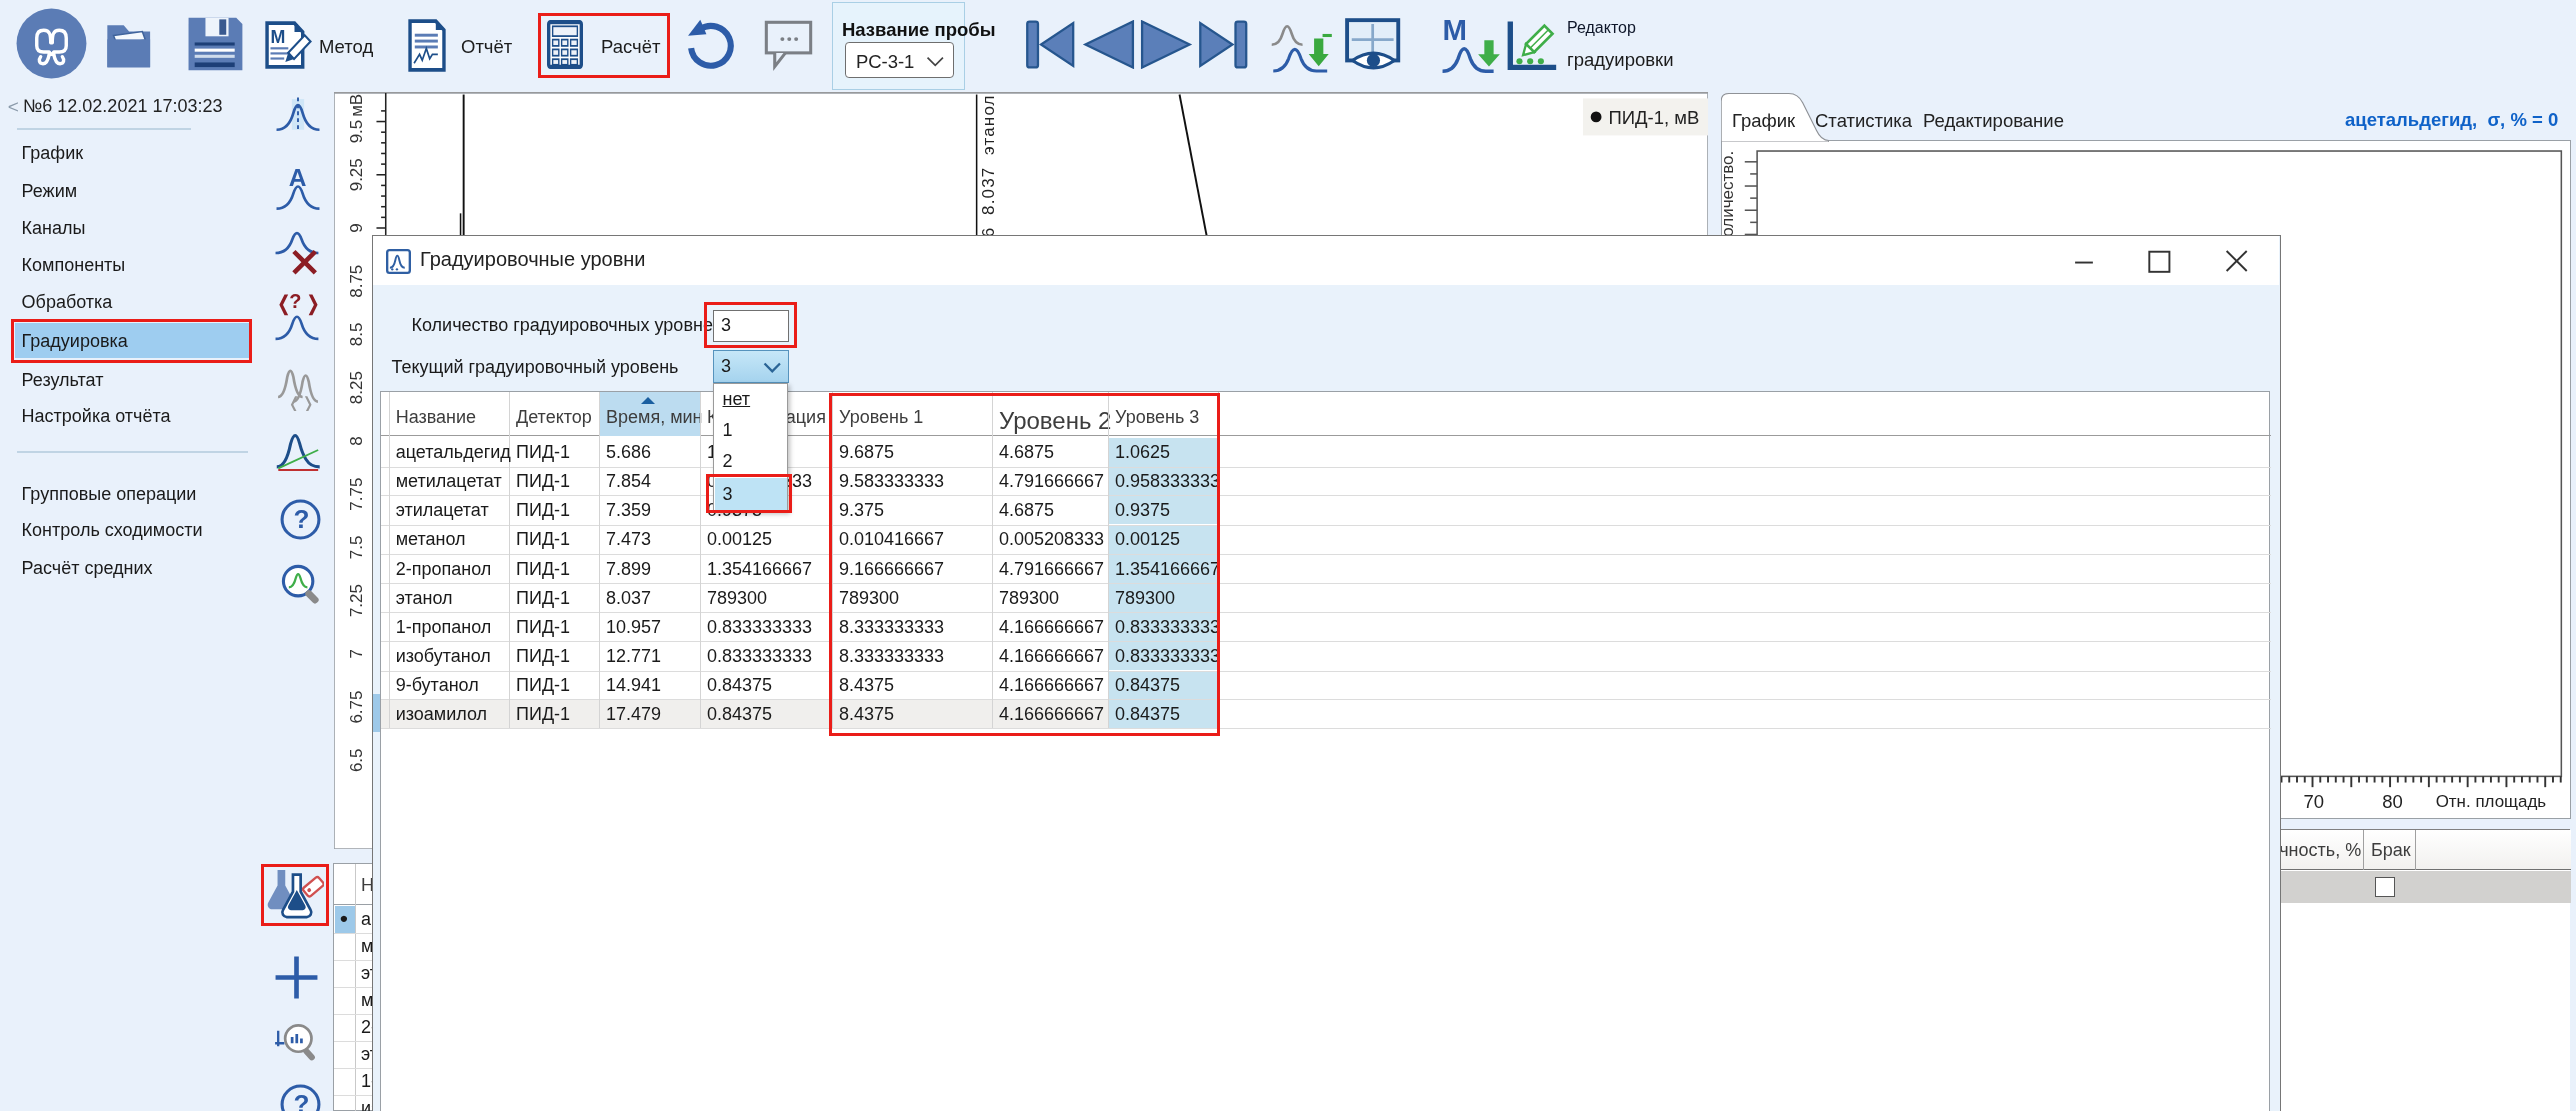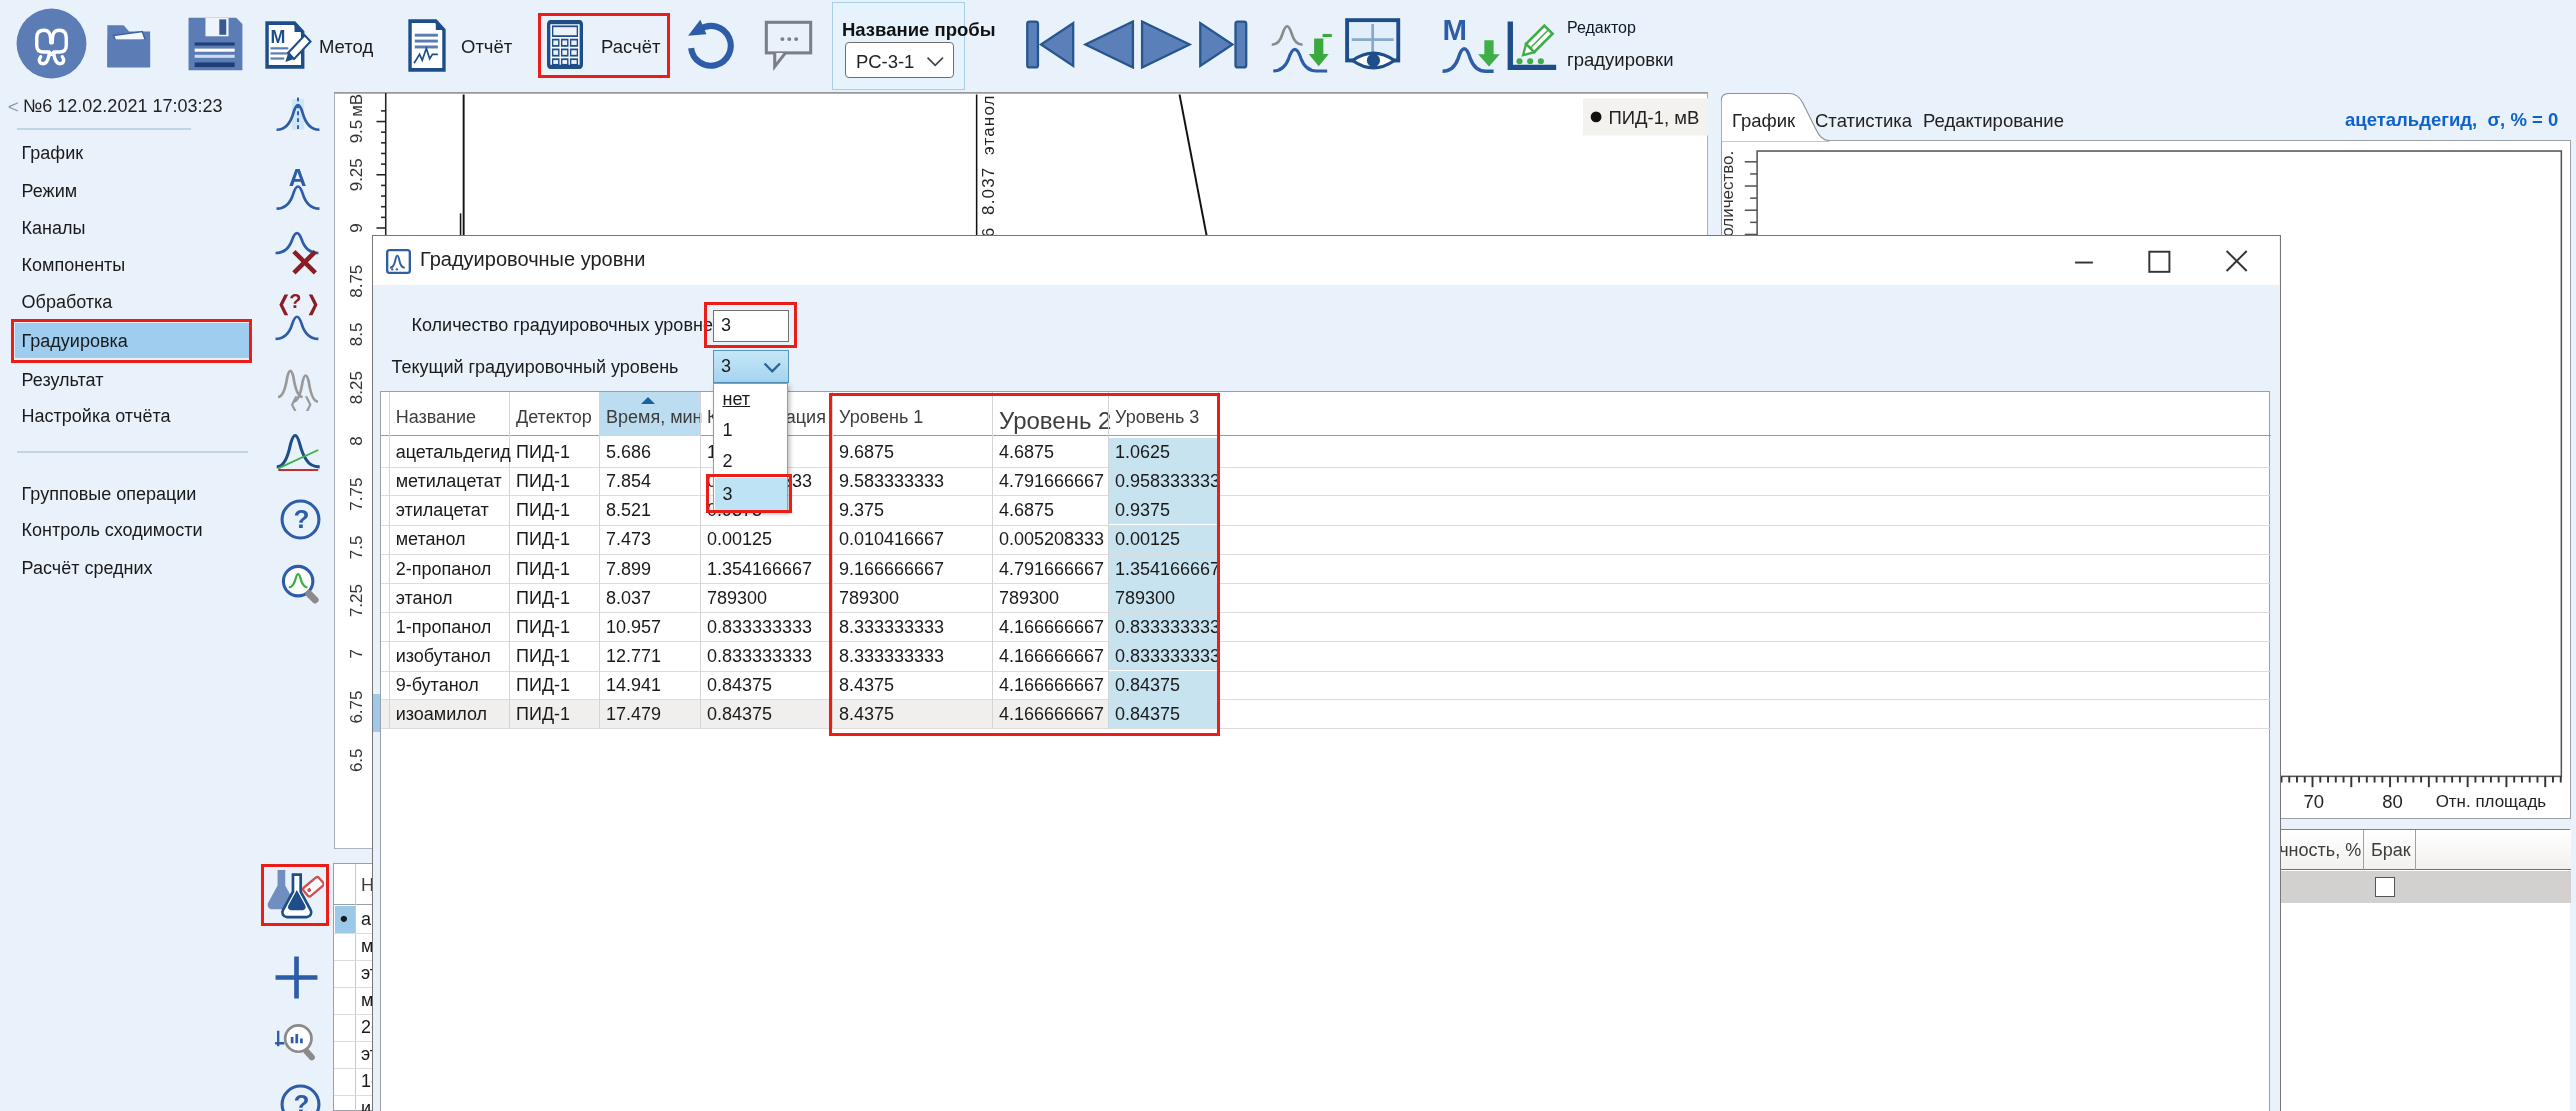--- a/index.html
+++ b/index.html
@@ -527,21 +527,21 @@
  <div class="lbl" style="left:734px;top:50px;font-size:18px;color:#1a1a1a;">1.0625</div>
  <div class="lbl" style="left:14.7px;top:79px;font-size:18px;color:#1a1a1a;">метилацетат</div>
  <div class="lbl" style="left:135px;top:79px;font-size:18px;color:#1a1a1a;">ПИД-1</div>
  <div class="lbl" style="left:225px;top:79px;font-size:18px;color:#1a1a1a;">7.854</div>
  <div class="lbl" style="left:326px;top:79px;font-size:18px;color:#1a1a1a;">0.958333333</div>
  <div class="lbl" style="left:458px;top:79px;font-size:18px;color:#1a1a1a;">9.583333333</div>
  <div class="lbl" style="left:618px;top:79px;font-size:18px;color:#1a1a1a;">4.791666667</div>
  <div class="lbl" style="left:734px;top:79px;font-size:18px;color:#1a1a1a;">0.958333333</div>
  <div class="lbl" style="left:14.7px;top:108px;font-size:18px;color:#1a1a1a;">этилацетат</div>
  <div class="lbl" style="left:135px;top:108px;font-size:18px;color:#1a1a1a;">ПИД-1</div>
- <div class="lbl" style="left:225px;top:108px;font-size:18px;color:#1a1a1a;">8.521</div>
+ <div class="lbl" style="left:225px;top:108px;font-size:18px;color:#1a1a1a;">7.359</div>
  <div class="lbl" style="left:326px;top:108px;font-size:18px;color:#1a1a1a;">0.9375</div>
  <div class="lbl" style="left:458px;top:108px;font-size:18px;color:#1a1a1a;">9.375</div>
  <div class="lbl" style="left:618px;top:108px;font-size:18px;color:#1a1a1a;">4.6875</div>
  <div class="lbl" style="left:734px;top:108px;font-size:18px;color:#1a1a1a;">0.9375</div>
  <div class="lbl" style="left:14.7px;top:137px;font-size:18px;color:#1a1a1a;">метанол</div>
  <div class="lbl" style="left:135px;top:137px;font-size:18px;color:#1a1a1a;">ПИД-1</div>
  <div class="lbl" style="left:225px;top:137px;font-size:18px;color:#1a1a1a;">7.473</div>
  <div class="lbl" style="left:326px;top:137px;font-size:18px;color:#1a1a1a;">0.00125</div>
  <div class="lbl" style="left:458px;top:137px;font-size:18px;color:#1a1a1a;">0.010416667</div>
  <div class="lbl" style="left:618px;top:137px;font-size:18px;color:#1a1a1a;">0.005208333</div>

